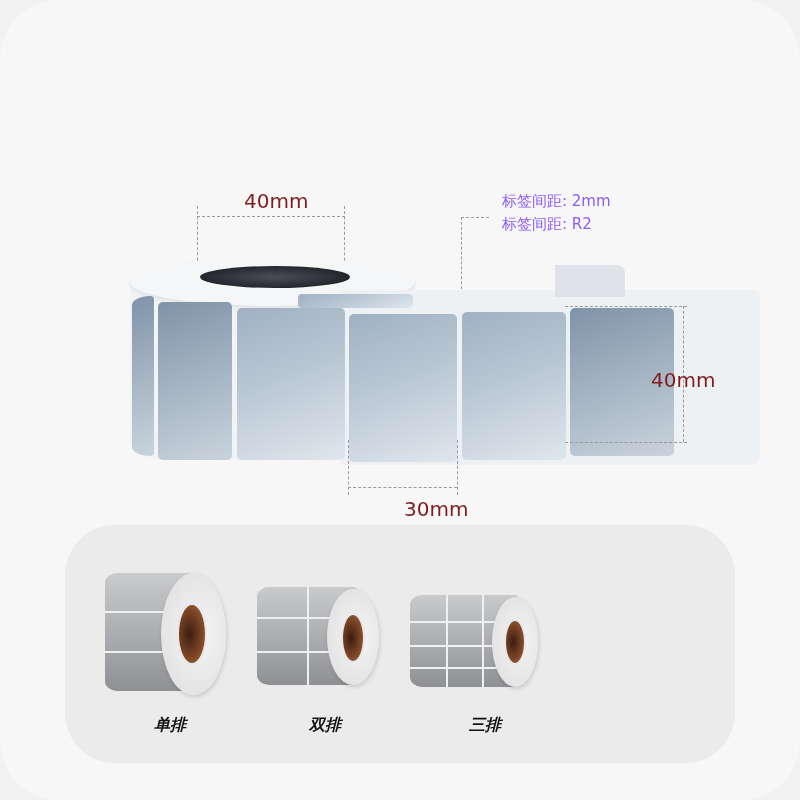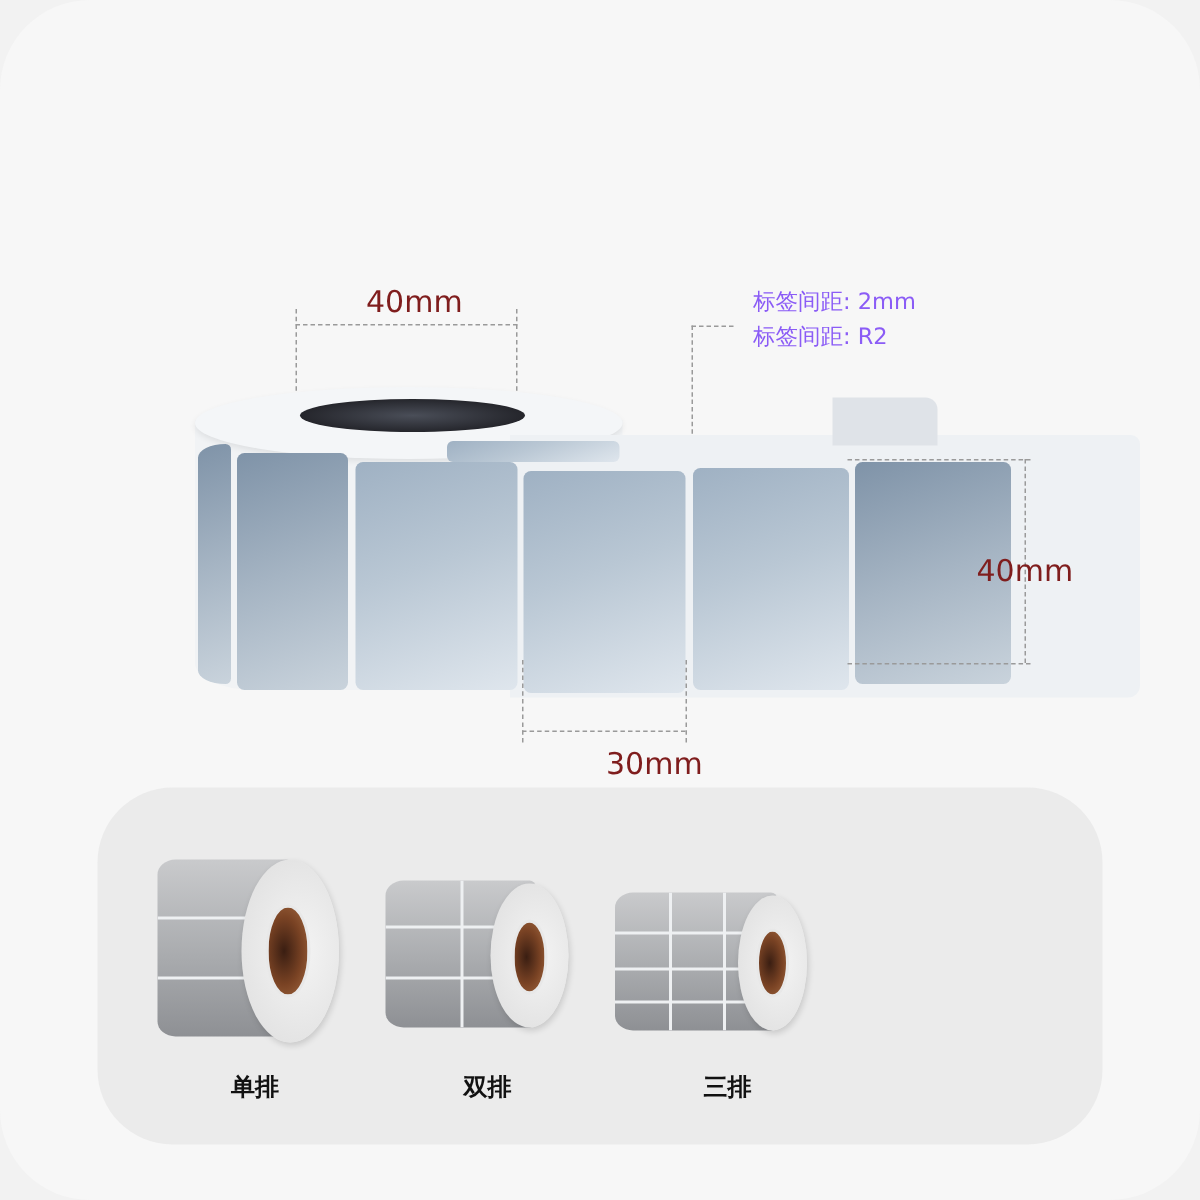--- a/index.html
+++ b/index.html
@@ -53,21 +53,21 @@
     }
     .label {
       position: absolute; border-radius: 5px;
       background: linear-gradient(160deg, #9fb1c3 0%, #b9c7d4 45%, #dfe6ed 100%);
     }
     .label.dark { background: linear-gradient(160deg, #7f93a8 0%, #a5b4c3 50%, #c9d3dc 100%); }
 
     
     .panel {
       position: absolute; left: 65px; top: 525px; width: 670px; height: 238px;
-      background: #ebebeb; border-radius: 50px;
+      background: #ebebeb; border-radius: 50px; font-style: italic;
     }
     .item { position: absolute; top: 0; width: 160px; height: 238px; }
     .item-label {
       position: absolute; left: 0; right: 0; top: 190px; text-align: center;
       font-size: 16px; font-weight: bold; color: #111;
     }
     .mini-roll { position: absolute; top: 48px; }
     .mini-body {
       position: absolute; border-radius: 12px 4px 4px 12px / 10px 4px 4px 10px;
       background: linear-gradient(180deg, #c9cacc 0%, #a9abae 55%, #8e9094 100%);

